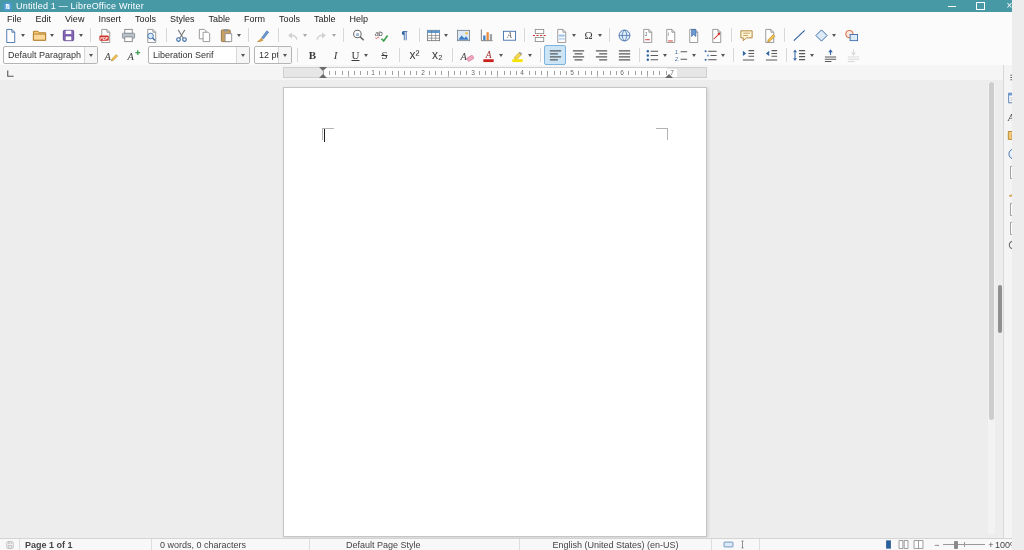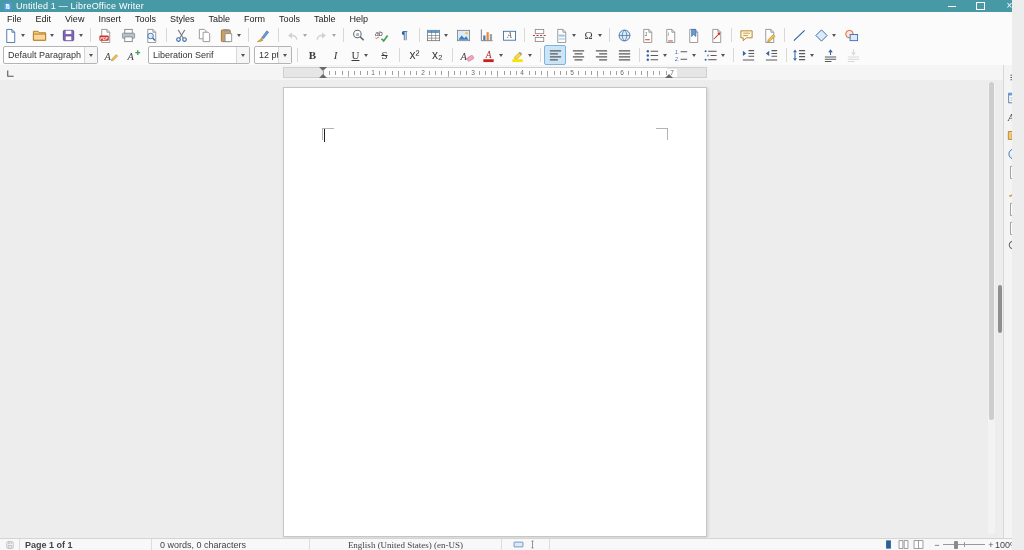--- a/index.html
+++ b/index.html
@@ -74,21 +74,21 @@
   .sbtn{width:19px;height:18px;display:flex;align-items:center;justify-content:center;border-radius:2px;margin-bottom:0.5px;}
   .sbtn.first{margin-bottom:3px;}
 
   
   .statusbar{position:absolute;left:0;top:538px;width:1024px;height:12px;background:#f8f8f8;border-top:1px solid #d4d4d4;display:flex;align-items:center;font-size:9px;color:#444;box-sizing:border-box;}
   .sb-cell{height:12px;display:flex;align-items:center;border-right:1px solid #ddd;box-sizing:border-box;white-space:nowrap;overflow:hidden;}
   .sb-ic{flex:0 0 20px;justify-content:center;}
   .sb-page{flex:0 0 132px;padding-left:5px;font-weight:bold;}
   .sb-words{flex:0 0 158px;padding-left:8px;}
   .sb-style{flex:0 0 210px;padding-left:36px;}
-  .sb-lang{flex:0 0 192px;justify-content:center;font-family:Liberation Serif, serif;}
+  .sb-lang{flex:0 0 192px;justify-content:center;}
   .sb-mode{flex:0 0 48px;justify-content:center;gap:3px;}
   .sb-fill{flex:1;border-right:none;}
   .sb-layout{flex:0 0 60px;justify-content:center;gap:4px;border-right:none;}
   .sb-zoomslider{flex:0 0 62px;border-right:none;display:flex;align-items:center;}
   .sb-zoom{flex:0 0 29px;padding-right:4px;border-right:none;}
   .zs-minus,.zs-plus{font-size:9px;color:#555;width:8px;text-align:center;}
   .zs-track{position:relative;flex:1;height:1px;background:#9a9a9a;margin:0 2px;}
   .zs-mid{position:absolute;left:50%;top:-2px;width:1px;height:5px;background:#9a9a9a;}
   .zs-thumb{position:absolute;left:26%;top:-3px;width:4px;height:8px;background:#8a8a8a;border-radius:1px;}
 </style>
@@ -755,20 +755,23 @@
             <rect x="5" y="8.4" width="6" height="4.6" fill="#e8e8e8" stroke="#9a9a9a" stroke-width=".6"></rect>
           </svg>
         </i>
       </span>
     <span class="sb-cell sb-page">
         <span>Page 1 of 1</span>
       </span>
     <span class="sb-cell sb-words">
         <span>0 words, 0 characters</span>
       </span>
+    <span class="sb-cell sb-style">
+        <span>Default Page Style</span>
+      </span>
     <span class="sb-cell sb-lang">
         <span>English (United States) (en-US)</span>
       </span>
     <span class="sb-cell sb-mode">
       <i class="ic">
           <svg viewBox="0 0 16 16" width="11" height="11" aria-hidden="true">
             <rect x="1.5" y="4.5" width="13" height="7" rx="1" fill="#dcebf7" stroke="#3465a4" stroke-width=".9"></rect>
           </svg>
         </i>
       <i class="ic">

